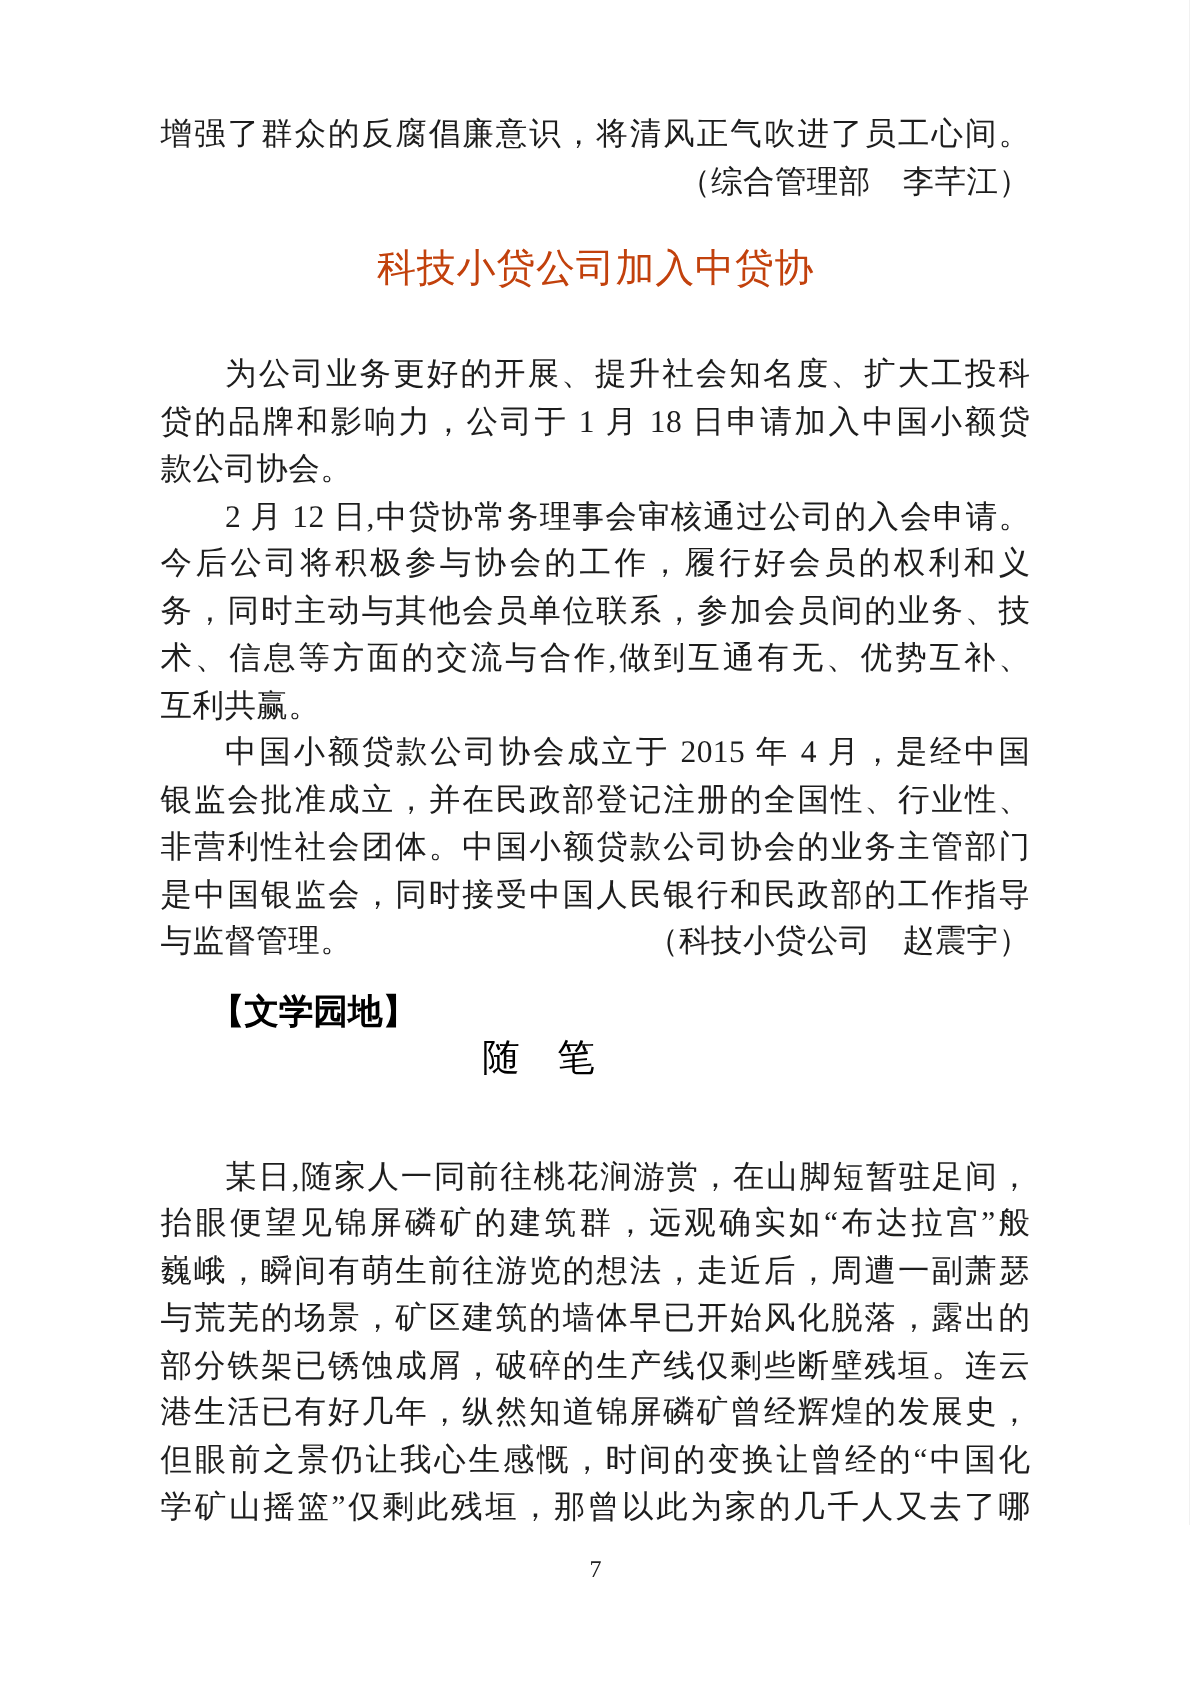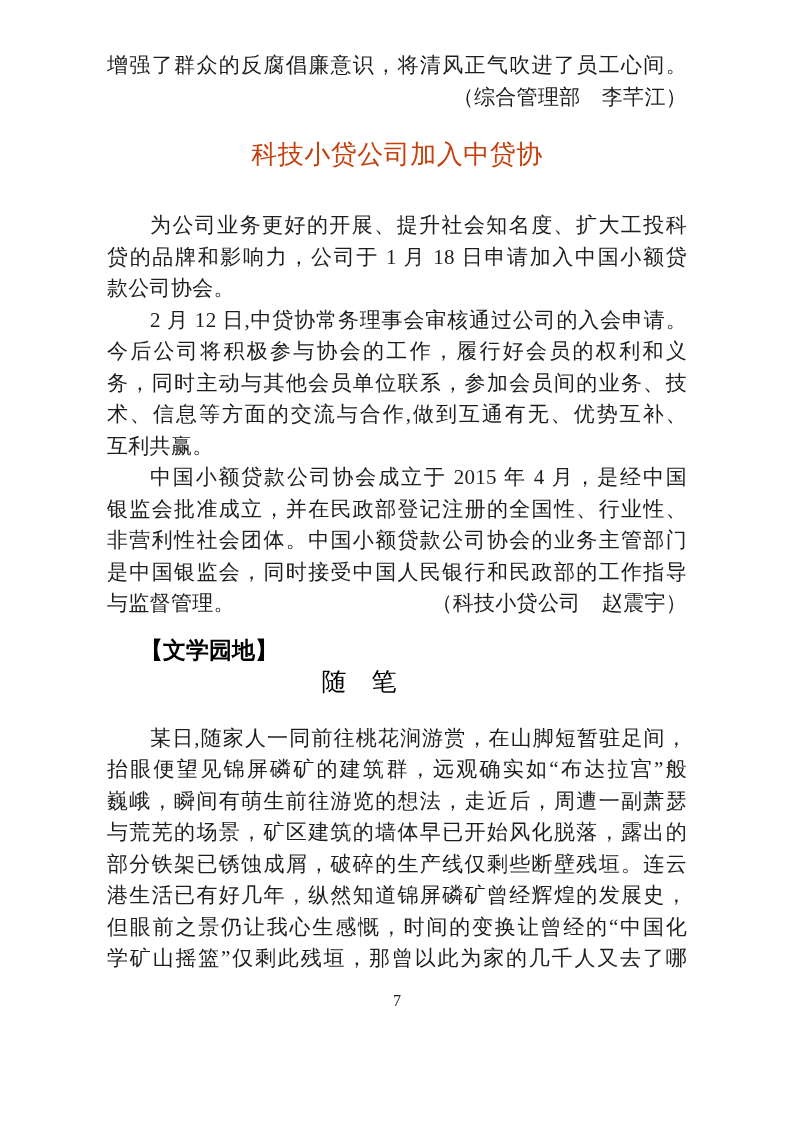--- a/index.html
+++ b/index.html
@@ -6,21 +6,21 @@
     margin: 0;
     padding: 0;
     background: #e8e8e8;
   }
   .page {
     position: relative;
     box-sizing: border-box;
     width: 793px;
     height: 1122px;
     margin: 0;
-    padding: 50px 106px 0 107px;
+    padding: 74px 106px 0 107px;
     background: #ffffff;
     font-family: "Liberation Serif", "DejaVu Serif", serif;
     color: #1d1d1d;
     overflow: hidden;
   }
   .line {
     font-size: 21px;
     line-height: 31.5px;
     letter-spacing: 0.3px;
   }
@@ -58,21 +58,21 @@
   }
   .essay-title {
     font-family: Liberation Sans, sans-serif;
     font-size: 25px;
     line-height: 30px;
     text-align: center;
     transform: translateX(-38px);
     color: #000000;
   }
   .essay {
-    margin-top: 27px;
+    margin-top: 49px;
   }
   .page-number {
     margin-top: 14px;
     font-size: 16px;
     line-height: 24px;
     text-align: center;
     color: #222222;
   }
 </style>
 </head>

